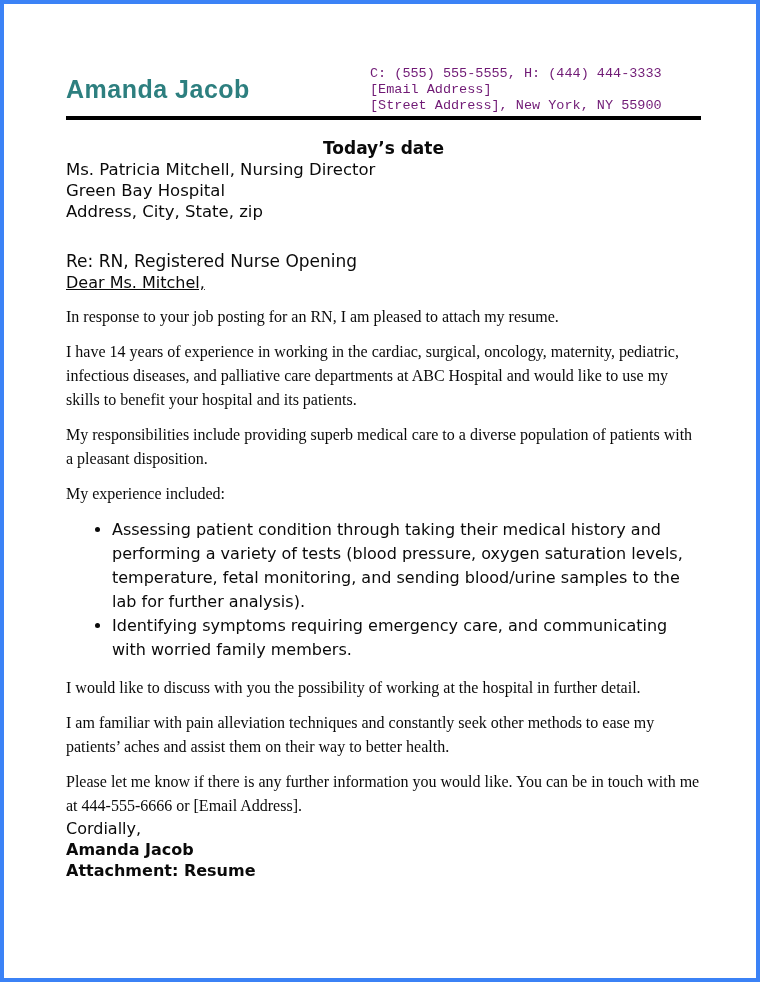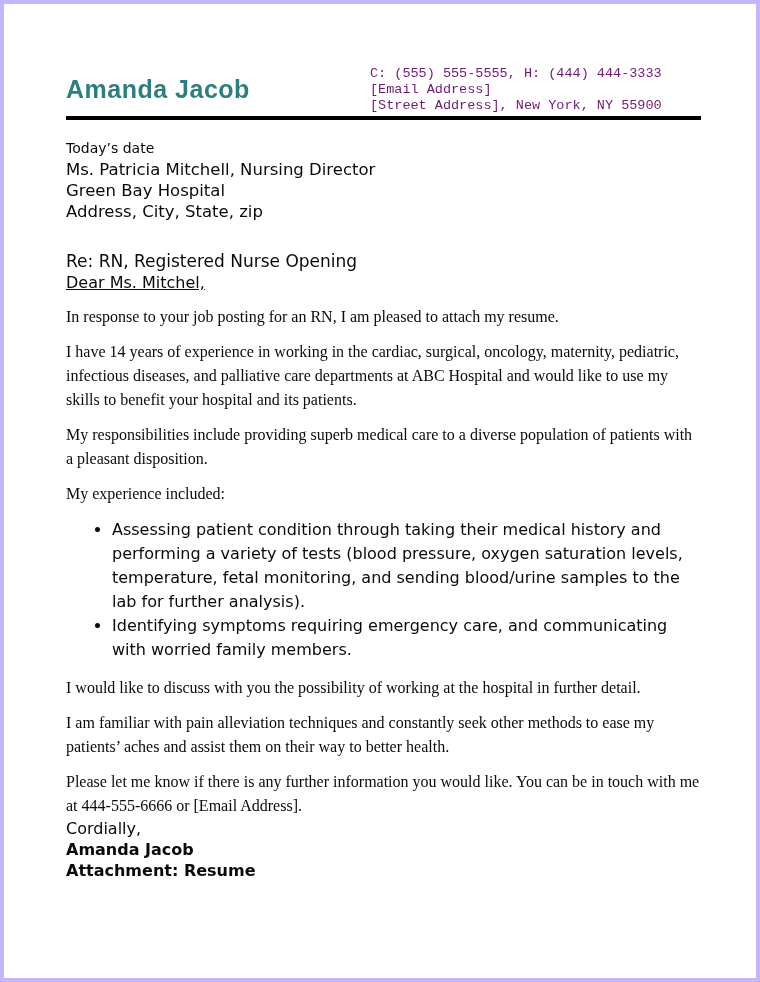--- a/index.html
+++ b/index.html
@@ -5,21 +5,21 @@
   * { box-sizing: border-box; margin: 0; padding: 0; }
   html, body { width: 760px; height: 982px; }
   body {
     background: #ffffff;
     font-family: "DejaVu Sans", sans-serif;
     color: #0a0a0a;
   }
   .page {
     width: 760px;
     height: 982px;
-    border: 4px solid #c4b5fd;
+    border: 4px solid #3b82f6;
     background: #ffffff;
     padding: 62px 55px 0 62px;
     overflow: hidden;
   }
   
   .letterhead {
     display: flex;
     align-items: flex-start;
   }
   .sender-name {
@@ -39,23 +39,23 @@
   }
   .rule {
     border: none;
     border-top: 4px solid #000000;
     margin-top: 2px;
     width: 100%;
   }
   
   .date-line {
     margin-top: 17px;
-    text-align: left;
-    font-weight: normal;
-    font-size: 14px;
+    text-align: center;
+    font-weight: bold;
+    font-size: 17px;
     line-height: 22px;
   }
   .recipient {
     font-size: 16.5px;
     line-height: 21px;
   }
   .subject {
     margin-top: 28px;
     font-weight: normal;
     font-size: 17px;

